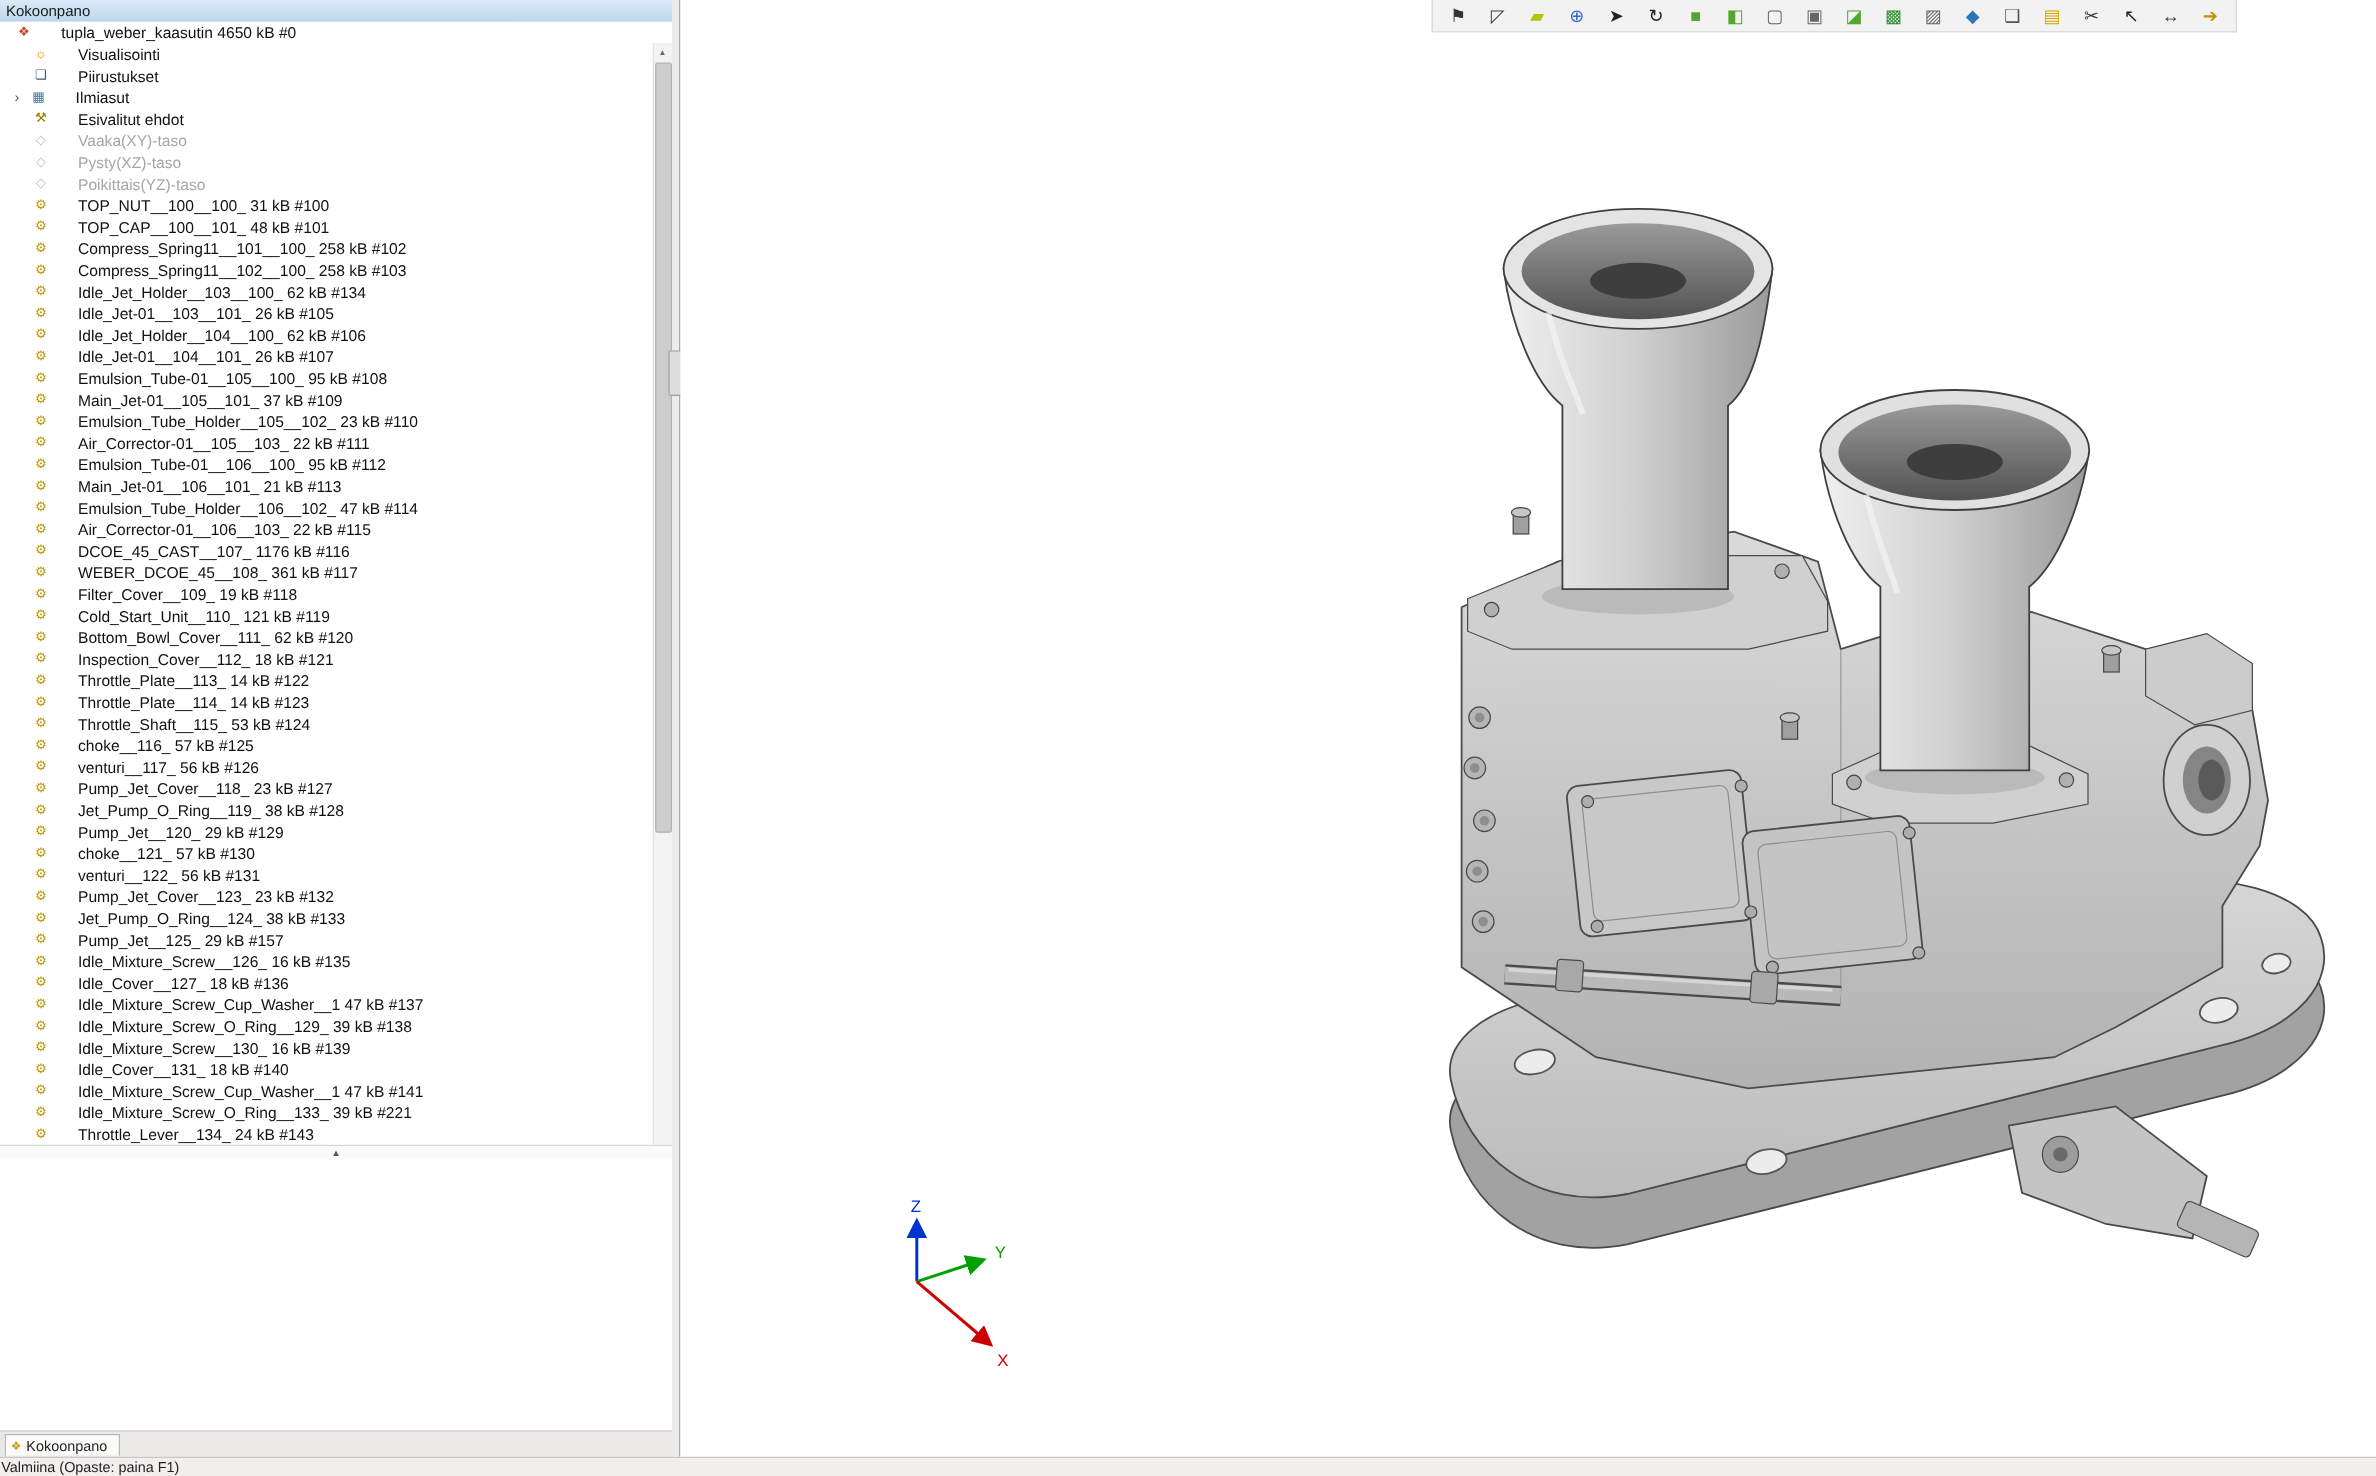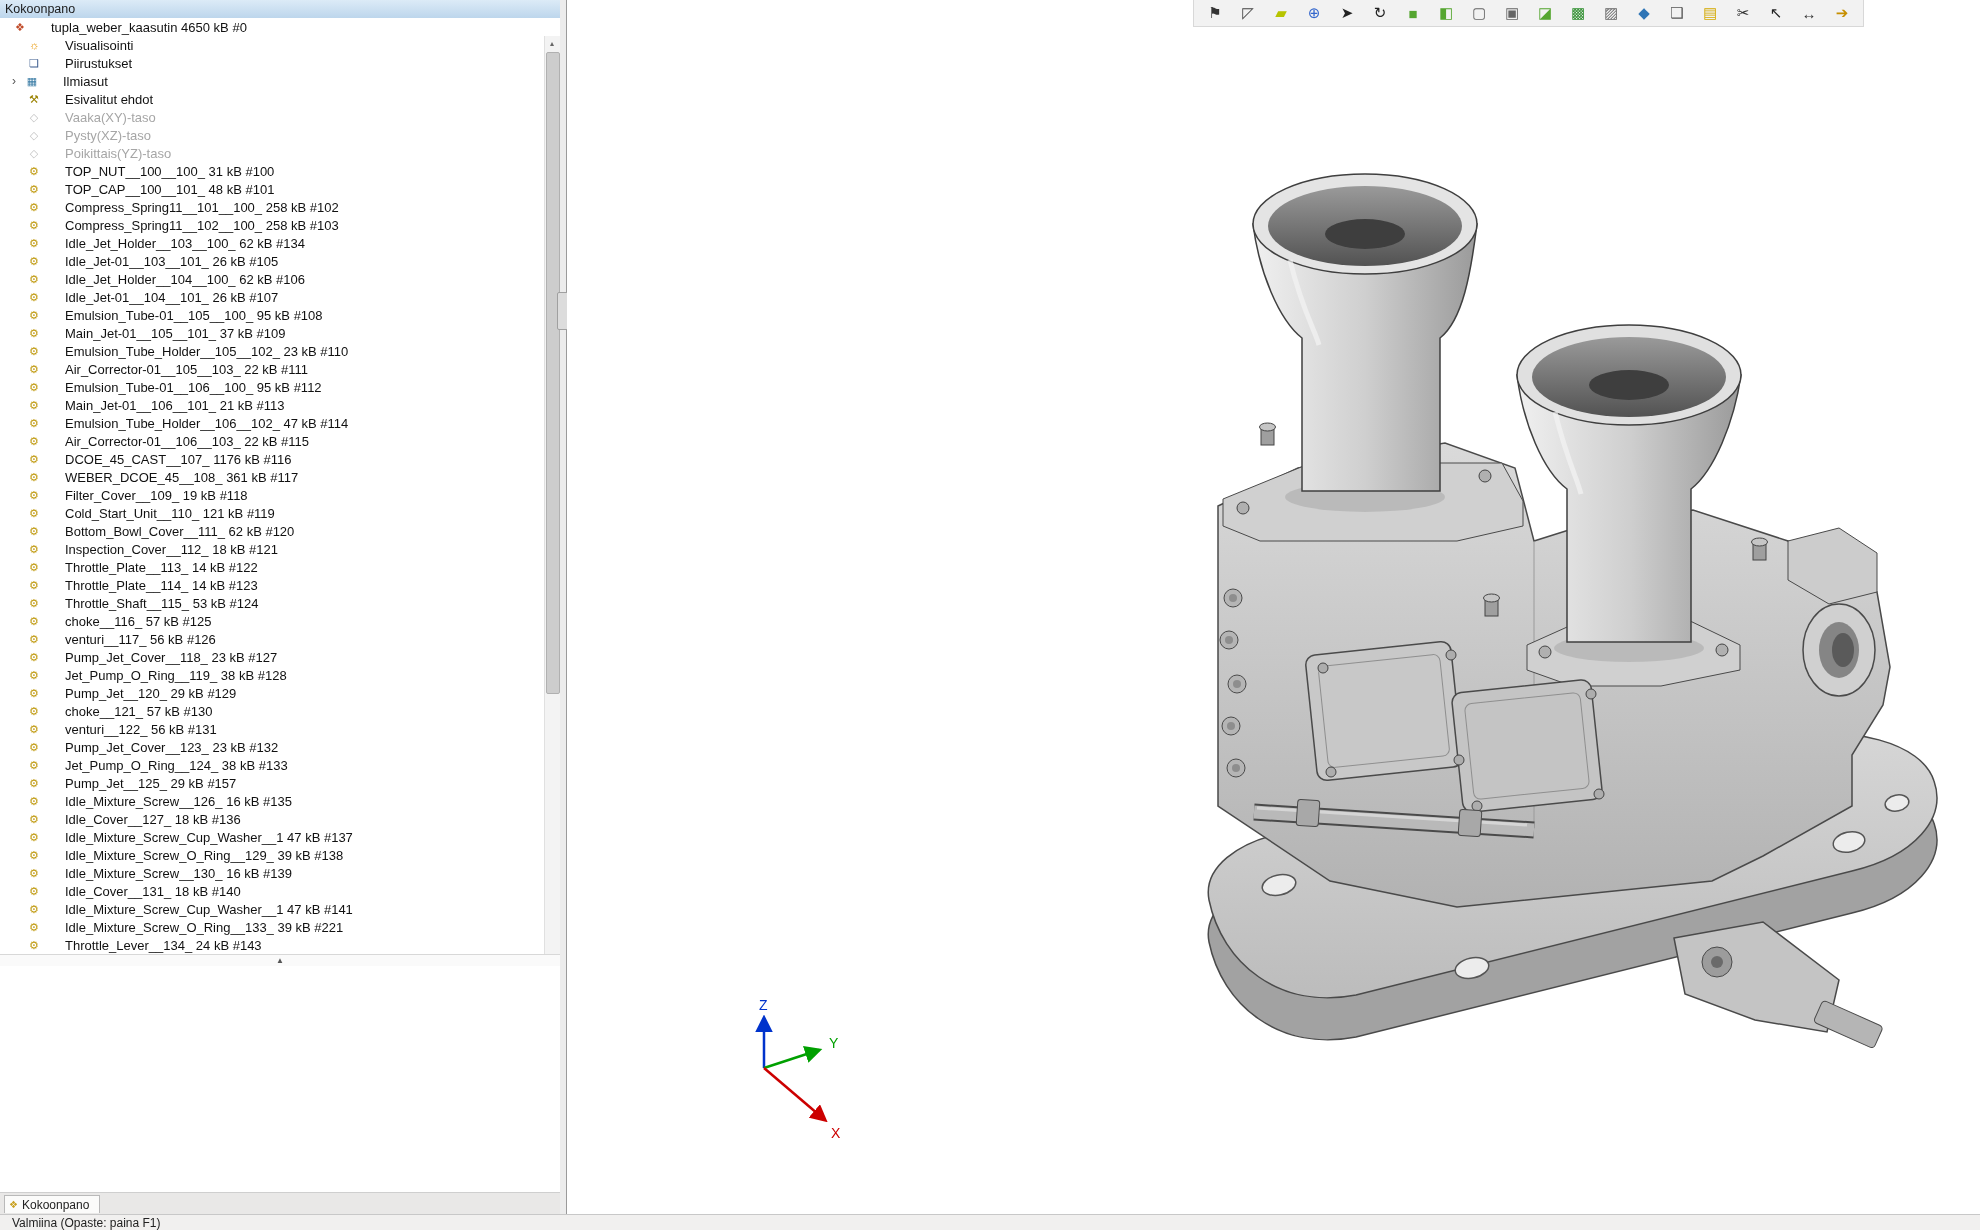--- a/index.html
+++ b/index.html
@@ -44,21 +44,21 @@
   .model-svg{position:absolute;left:0;top:0;}
 
   
   .toolbar{position:absolute;left:1193px;top:0;height:26px;display:flex;align-items:center;gap:7px;
       padding:0 8px;background:#f2f2f2;border:1px solid #d8d8d8;border-top:none;}
   .tb-icon{width:24px;height:22px;display:flex;align-items:center;justify-content:center;
       font-size:15px;background:transparent;border:1px solid transparent;cursor:default;}
 
   
   .statusbar{position:absolute;left:0;top:1214px;width:1980px;height:16px;background:#f1f0ef;
-      border-top:1px solid #c8c8c8;font-size:12px;color:#222;line-height:16px;padding-left:12px;box-sizing:border-box;}
+      border-top:1px solid #c8c8c8;font-size:12px;color:#222;line-height:16px;padding-left:1px;box-sizing:border-box;}
 </style>
 </head>
 <body>
 
 <div class="app">
 
   <div class="left-panel">
     <div class="panel-header">
       <span>Kokoonpano</span>
     </div>

